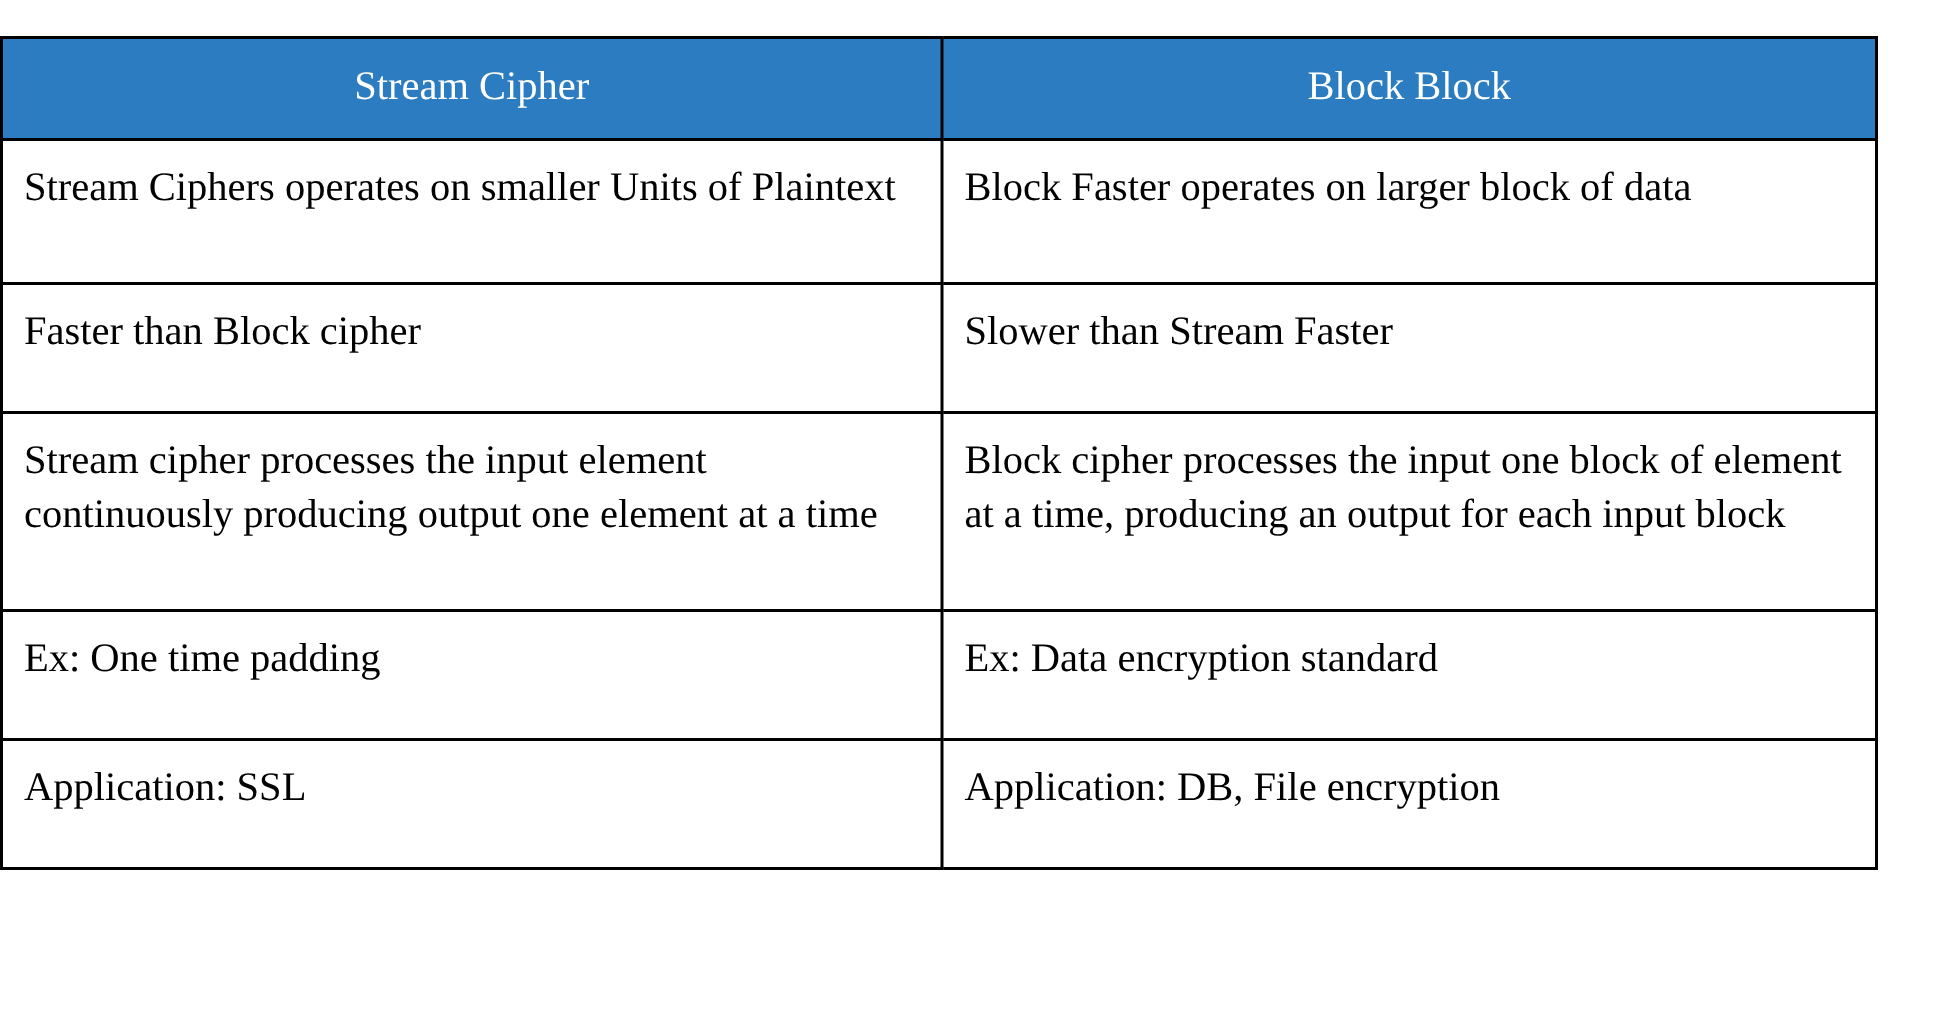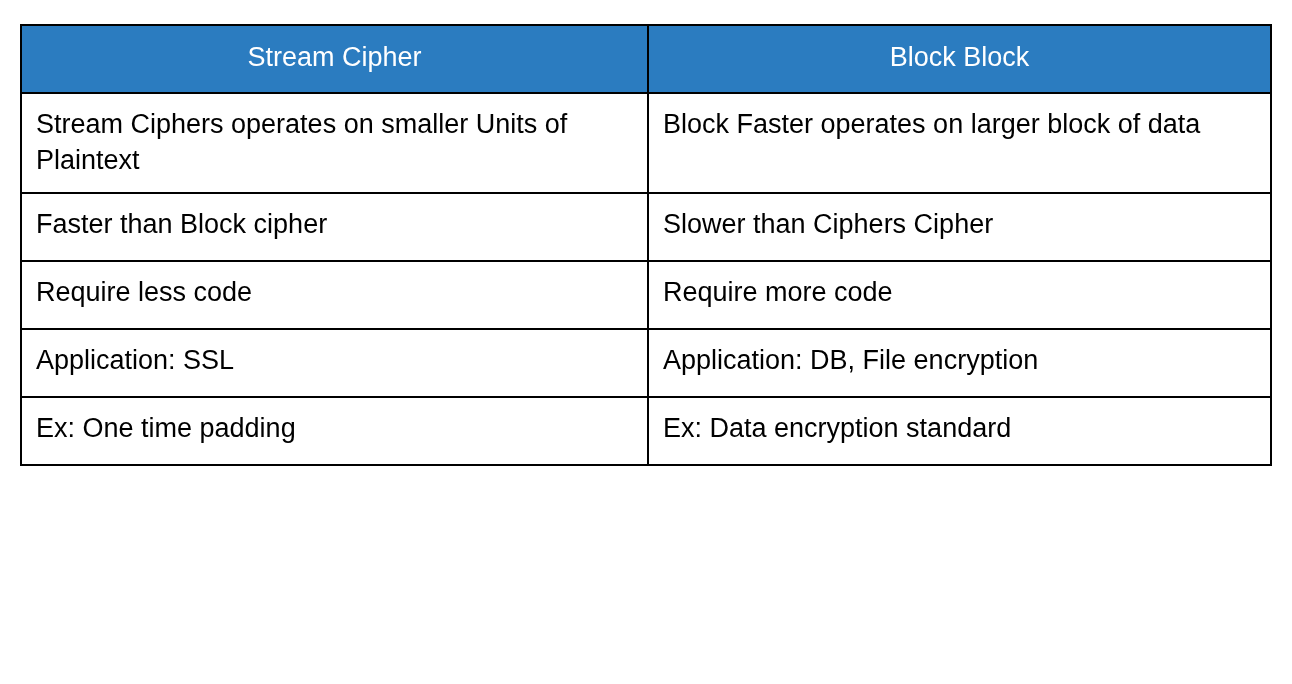--- a/index.html
+++ b/index.html
@@ -17,25 +17,26 @@
 
   .page {
     position: relative;
     width: 1292px;
     height: 684px;
     background: #ffffff;
   }
 
   .comparison-table {
     position: absolute;
-    left: 20px;
+    left: 0;
     top: 24px;
     width: 1250px;
     border-collapse: collapse;
     table-layout: fixed;
+    font-family: Liberation Serif, serif;
   }
 
   .comparison-table col.col-left  { width: 627px; }
   .comparison-table col.col-right { width: 623px; }
 
   .comparison-table th,
   .comparison-table td {
     border: 2px solid #000000;
     vertical-align: top;
     padding: 0;
@@ -61,21 +62,21 @@
     background: #ffffff;
   }
 
   .cell-text {
     display: block;
     white-space: pre-line;
   }
 
   
   tr.row-h96  td { height: 96px; margin-top: 36px; }
-  tr.row-h68  td { height: 68px; }
+  tr.row-h68  td { height: 86px; }
   tr.row-h132 td { height: 132px; }
 </style>
 </head>
 <body>
 
 <div class="page">
 
   <table class="comparison-table">
     <colgroup>
       <col class="col-left">
@@ -98,49 +99,49 @@
         <td>
           <span class="cell-text">Block Faster operates on larger block of data</span>
         </td>
       </tr>
 
       <tr class="row-h68">
         <td>
           <span class="cell-text">Faster than Block cipher</span>
         </td>
         <td>
-          <span class="cell-text">Slower than Ciphers Cipher</span>
+          <span class="cell-text">Slower than Stream Faster</span>
+        </td>
+      </tr>
+
+      <tr class="row-h132">
+        <td>
+          <span class="cell-text">Stream cipher processes the input element continuously producing output one element at a time</span>
+        </td>
+        <td>
+          <span class="cell-text">Block cipher processes the input one block of element at a time, producing an output for each input block</span>
         </td>
       </tr>
 
 
+
       <tr class="row-h68">
         <td>
-          <span class="cell-text">Require less code</span>
+          <span class="cell-text">Ex: One time padding</span>
         </td>
         <td>
-          <span class="cell-text">Require more code</span>
+          <span class="cell-text">Ex: Data encryption standard</span>
         </td>
       </tr>
-
 
       <tr class="row-h68">
         <td>
           <span class="cell-text">Application: SSL</span>
         </td>
         <td>
           <span class="cell-text">Application: DB, File encryption</span>
         </td>
       </tr>
 
-      <tr class="row-h68">
-        <td>
-          <span class="cell-text">Ex: One time padding</span>
-        </td>
-        <td>
-          <span class="cell-text">Ex: Data encryption standard</span>
-        </td>
-      </tr>
-
     </tbody>
   </table>
 
 </div>
 
 </body></html>

